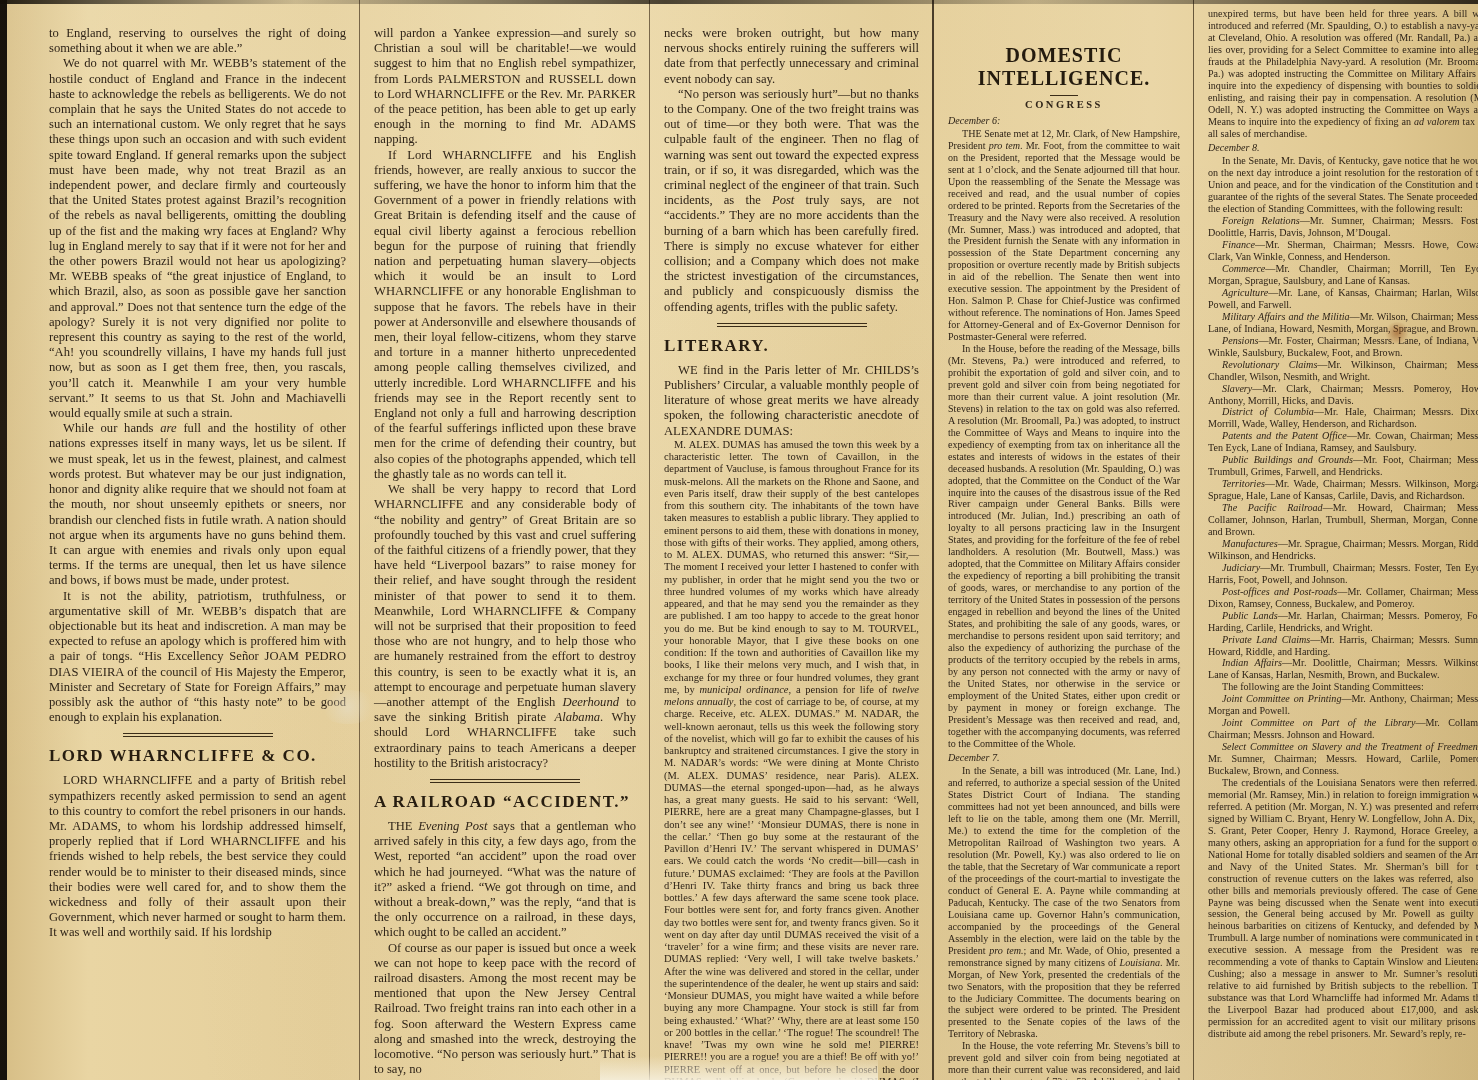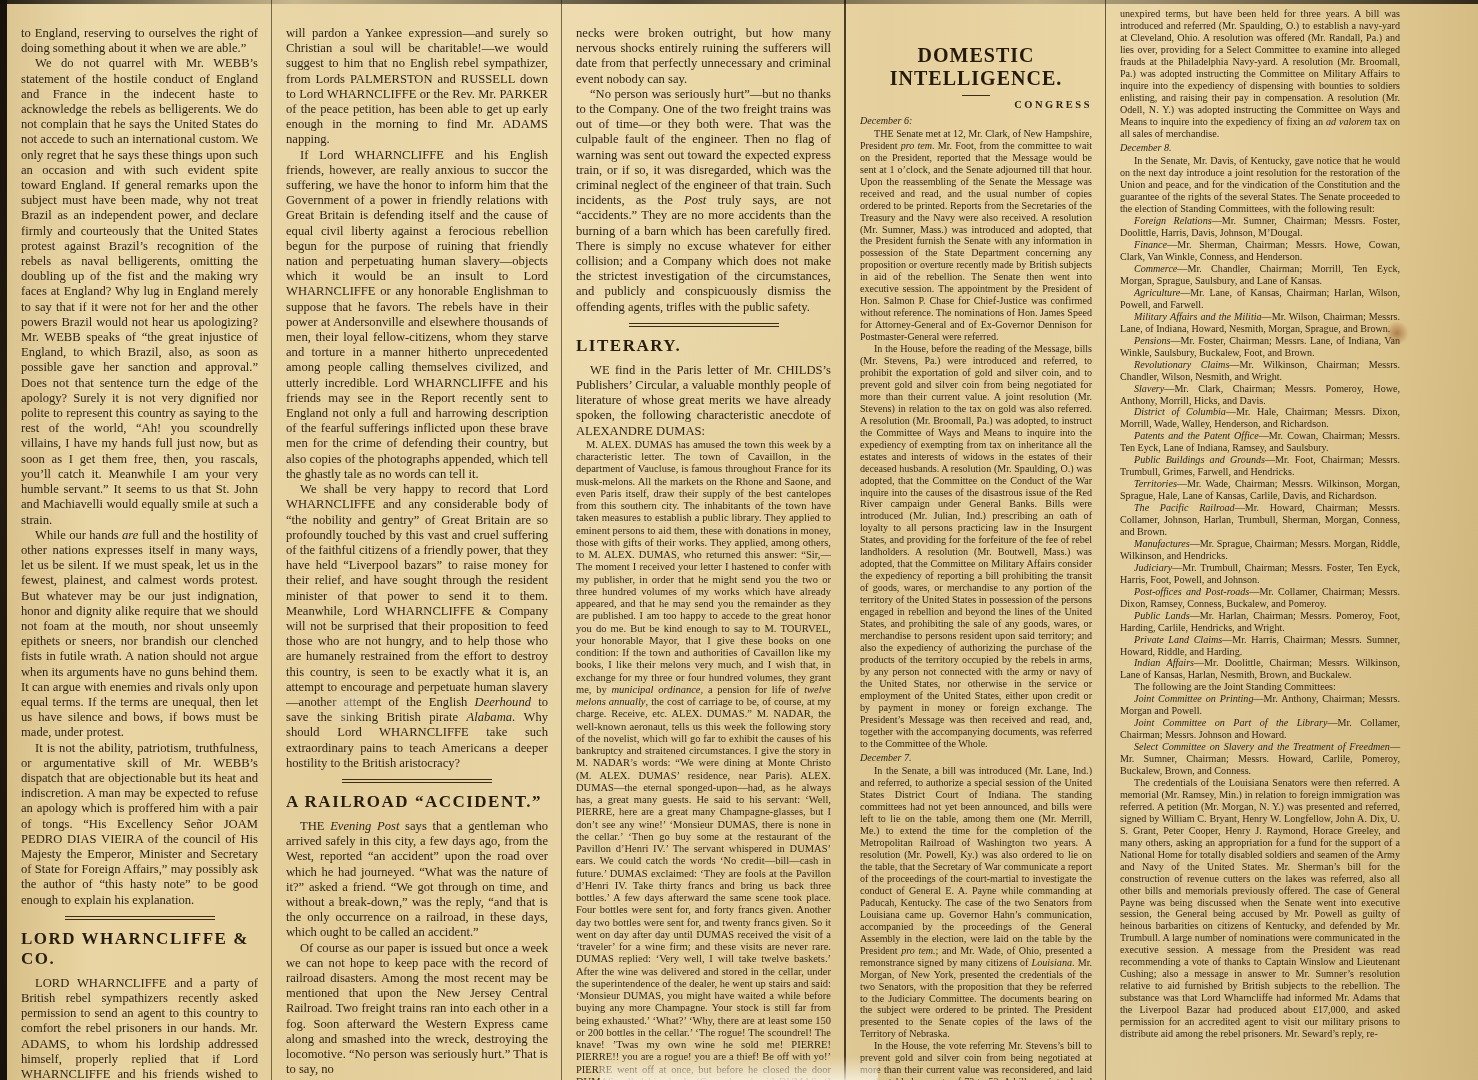--- a/index.html
+++ b/index.html
@@ -19,35 +19,35 @@
   .stain1{position:absolute;left:1384px;top:322px;width:26px;height:22px;border-radius:50%;
     background:radial-gradient(circle,rgba(140,70,20,.55),rgba(140,70,20,0) 70%);}
   .stain2{position:absolute;left:318px;top:690px;width:60px;height:34px;border-radius:50%;
     background:radial-gradient(circle,rgba(230,225,210,.5),rgba(230,225,210,0) 70%);}
   .paper-gap{position:absolute;left:600px;top:1056px;width:278px;height:24px;
     background:linear-gradient(180deg,rgba(244,236,216,.0),rgba(246,240,222,.85));}
   .cols{position:absolute;left:7px;top:0;display:flex;height:1080px;}
   .col{box-sizing:border-box;overflow:hidden;height:1080px;
     padding:26px 13px 0 14px;border-right:1px solid rgba(58,42,22,.65);
     text-align:justify;}
-  .col.c1{width:265px;}
+  .col.c1{width:325px;margin-left:28px;}
   .col.c2{width:290px;}
   .col.c3{width:284px;border-right:2px solid rgba(35,24,12,.8);}
   .col.c4{width:260px;border-right:1px solid rgba(48,34,16,.7);}
   .col.c5{width:307px;border-right:none;padding-top:8px;}
   .lg{font-size:12.6px;line-height:15.2px;}
   .sm{font-size:10.1px;line-height:11.95px;}
   .p{text-indent:14px;margin:0;}
   .p.cont{text-indent:0;}
   .p.small{font-size:10.5px;line-height:12.25px;text-indent:10px;}
   .heading{text-align:left;font-weight:bold;font-size:17px;line-height:20px;
     letter-spacing:1.5px;margin:9px 0 7px;text-indent:0;color:#271d10;}
   .mainheading{text-align:center;font-weight:bold;font-size:20px;line-height:23px;
     letter-spacing:1px;margin:18px 0 5px;text-indent:0;color:#241b0e;}
-  .subheading{text-align:right;font-weight:bold;font-size:10.5px;letter-spacing:2.5px;
+  .subheading{text-align:center;font-weight:bold;font-size:10.5px;letter-spacing:2.5px;
     margin:2px 0 4px;text-indent:0;}
   .dateline{font-style:italic;margin:3px 0 1px;text-indent:0;}
   .divider{width:150px;margin:8px auto 7px;height:2px;
     border-top:1px solid #3a2c18;border-bottom:1px solid #3a2c18;}
   .shortrule{width:28px;margin:3px auto;border-top:1px solid #3a2c18;height:0;}
   i{font-style:italic;}
 </style>
 </head>
 <body>
 

